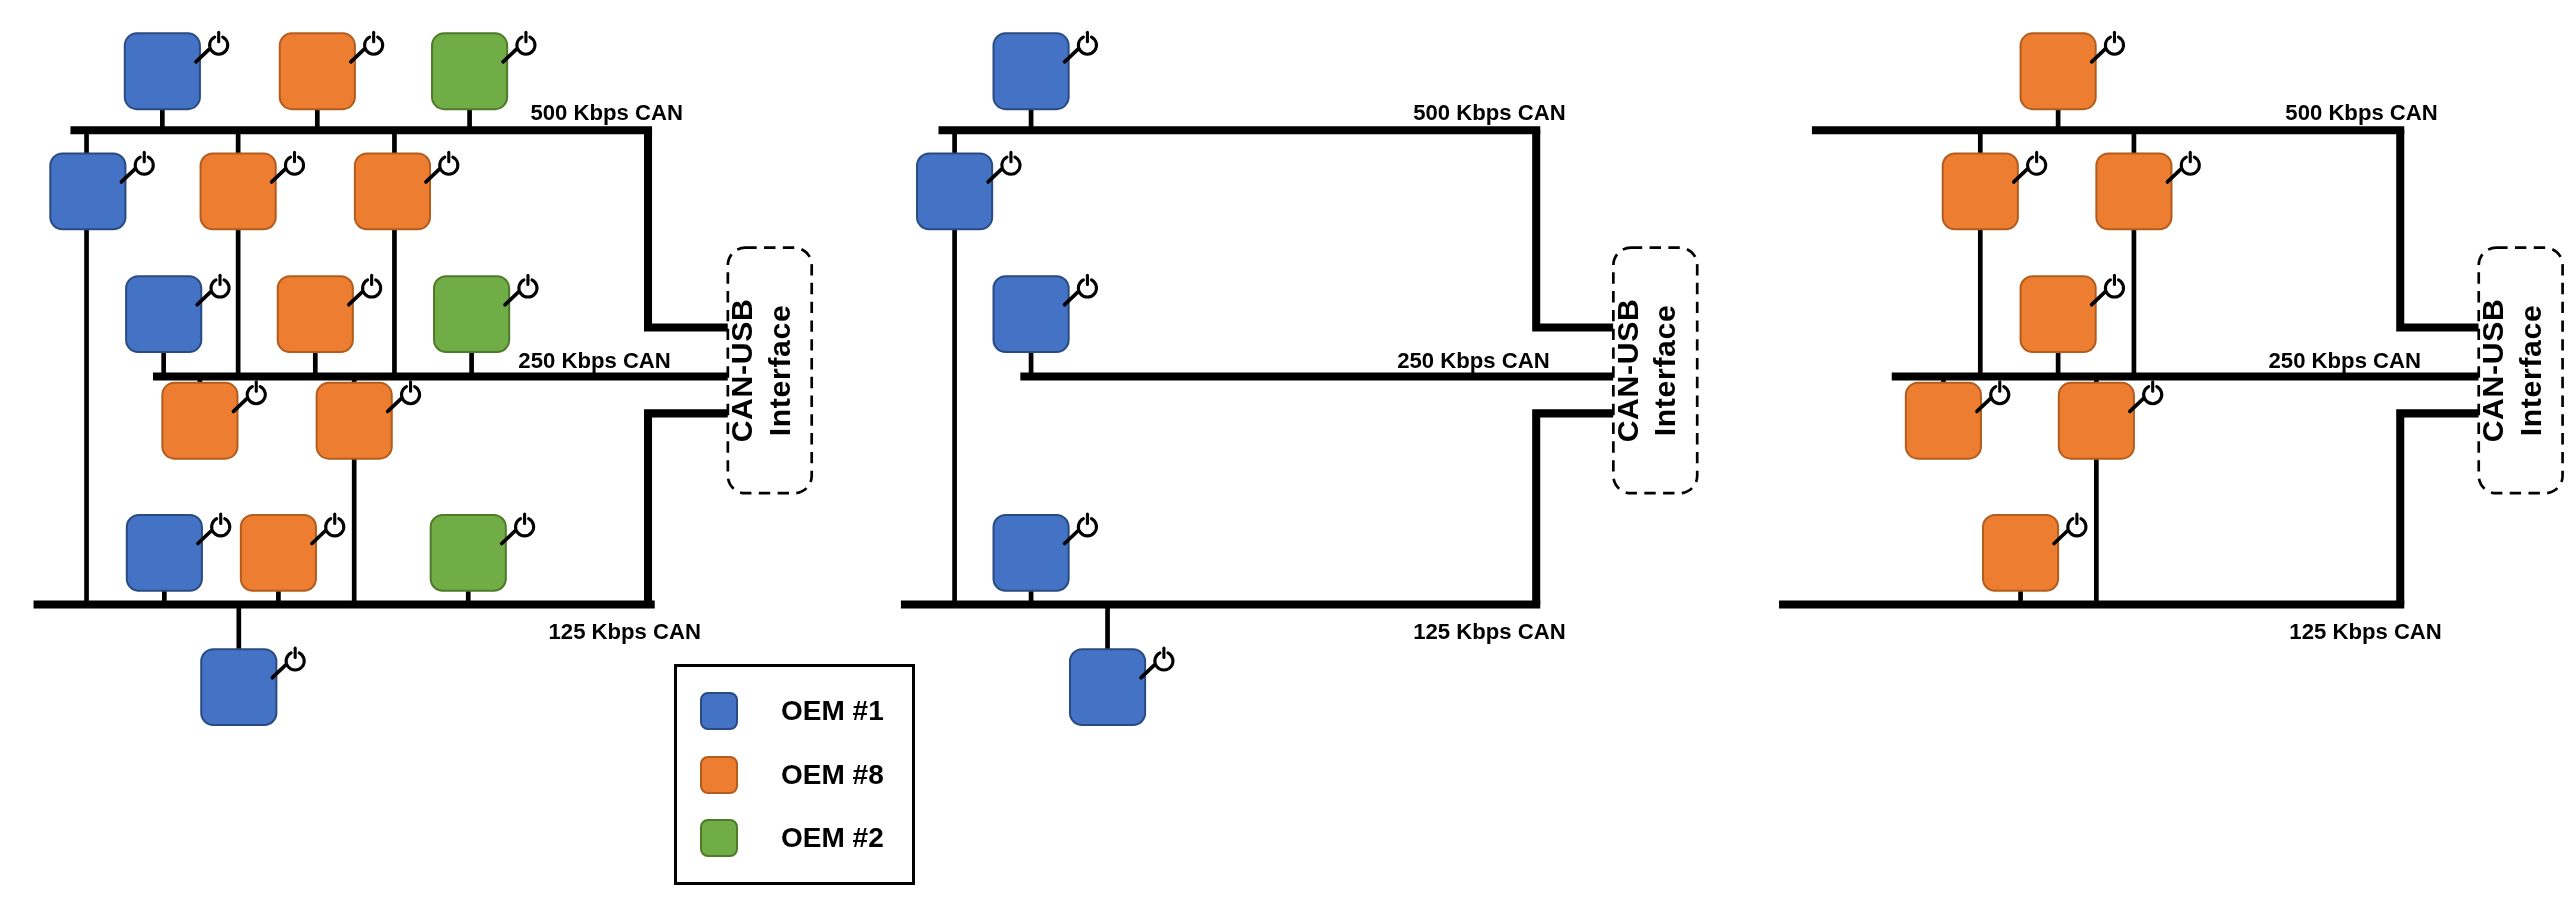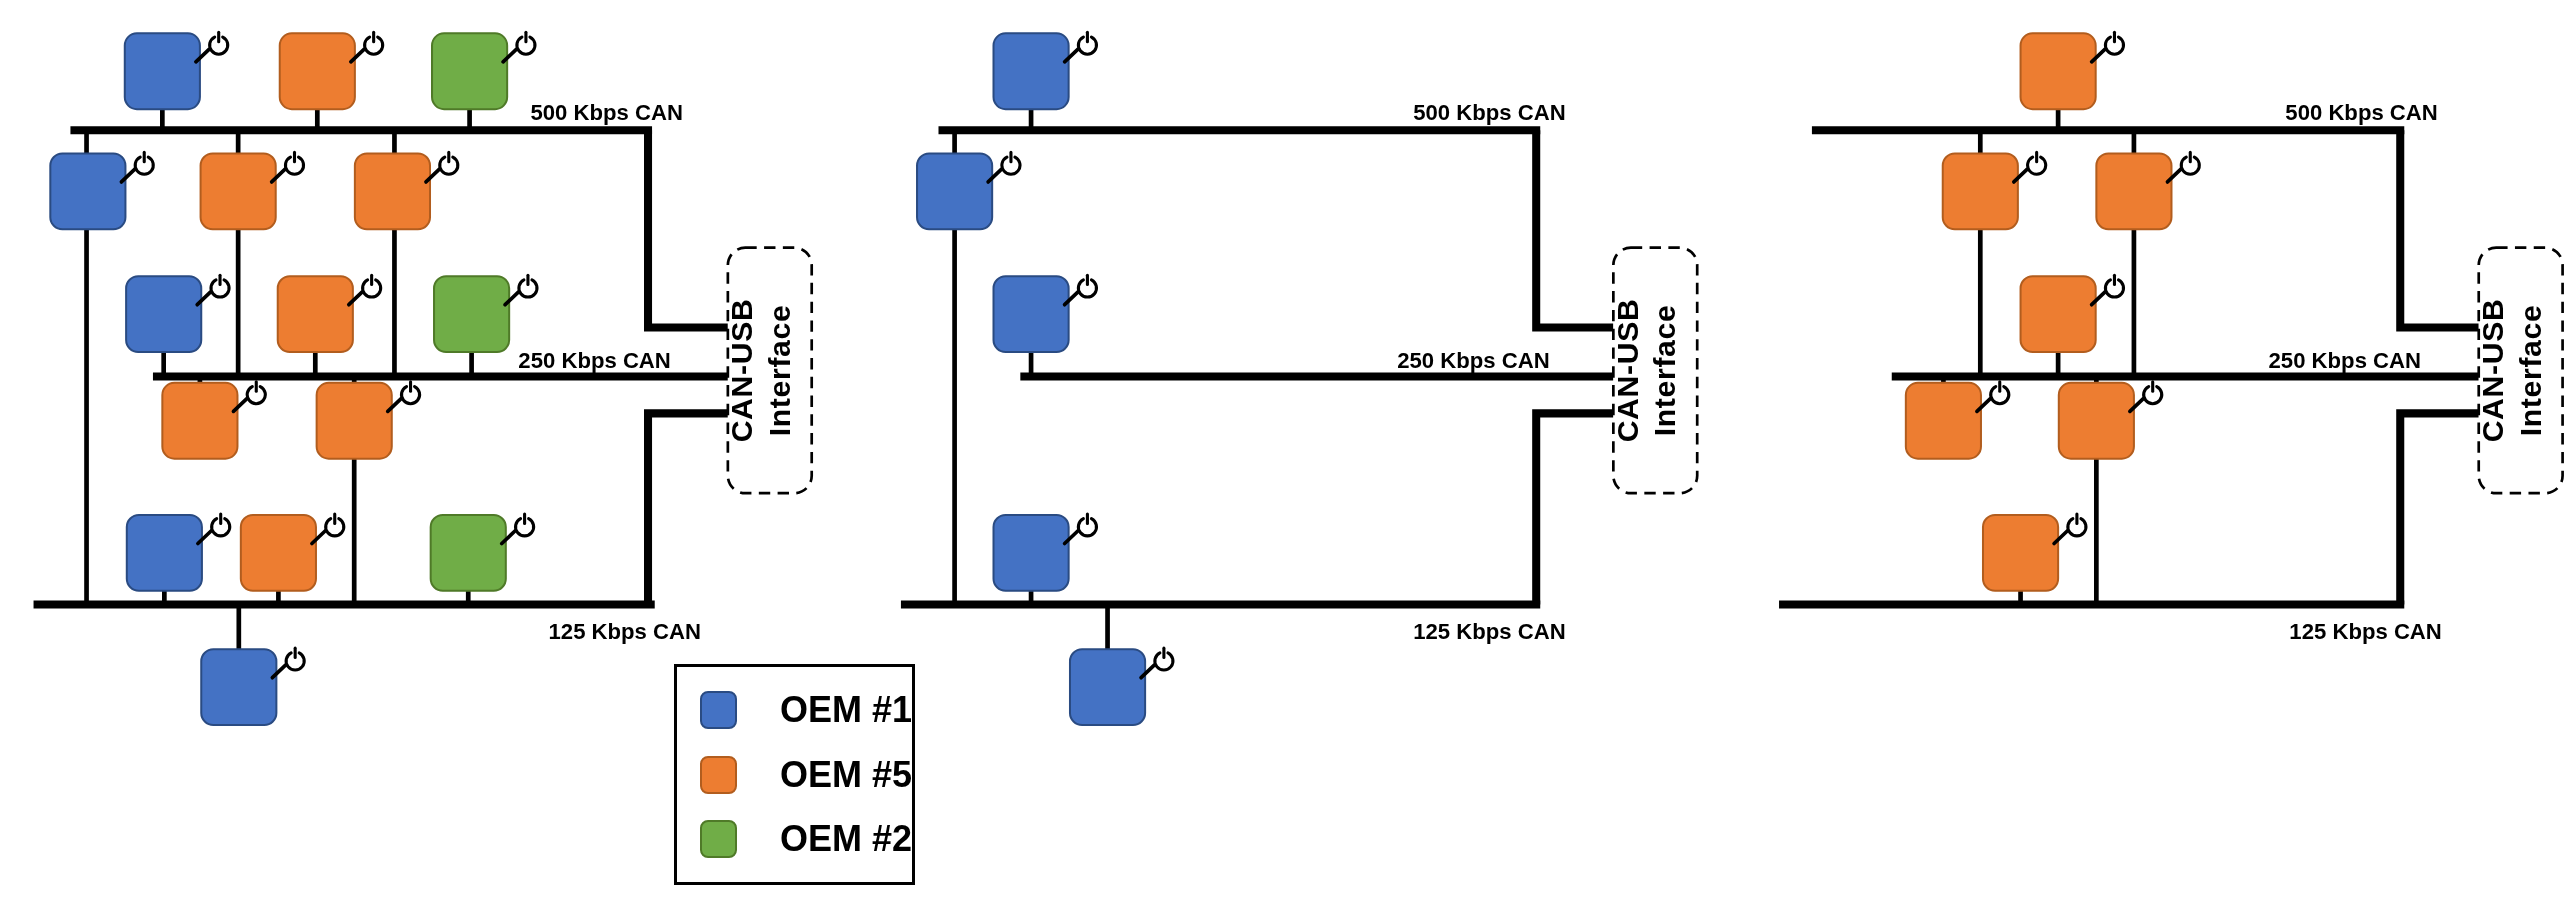--- a/index.html
+++ b/index.html
@@ -37,21 +37,21 @@
   .legend-row { display: flex; align-items: center; gap: 43px; }
   .swatch {
     width: 38px; height: 38px;
     border-radius: 8px;
     border: 2px solid #000;
     box-sizing: border-box;
     display: inline-block;
   }
   .legend-label {
     font-weight: bold;
-    font-size: 36px;
+    font-size: 28px;
     color: #000000;
     white-space: nowrap;
   }
 </style>
 </head>
 <body>
 
 <div id="stage">
   <svg id="diagram-svg" width="2576" height="906" viewBox="0 0 3840 1350" xmlns="http://www.w3.org/2000/svg">
       <g>
@@ -284,21 +284,21 @@
       </g>
     </svg>
 
   <div id="legend" style="left: 674px; top: 656px; width: 241px; height: 221px;">
     <div class="legend-row">
       <span class="swatch" style="background: rgb(68, 114, 196); border-color: rgb(42, 75, 130);"></span>
       <span class="legend-label">OEM #1</span>
     </div>
     <div class="legend-row">
       <span class="swatch" style="background: rgb(237, 125, 49); border-color: rgb(178, 93, 30);"></span>
-      <span class="legend-label">OEM #5</span>
+      <span class="legend-label">OEM #8</span>
     </div>
     <div class="legend-row">
       <span class="swatch" style="background: rgb(112, 173, 71); border-color: rgb(79, 122, 40);"></span>
       <span class="legend-label">OEM #2</span>
     </div>
   </div>
 </div>
 
 
 </body></html>

